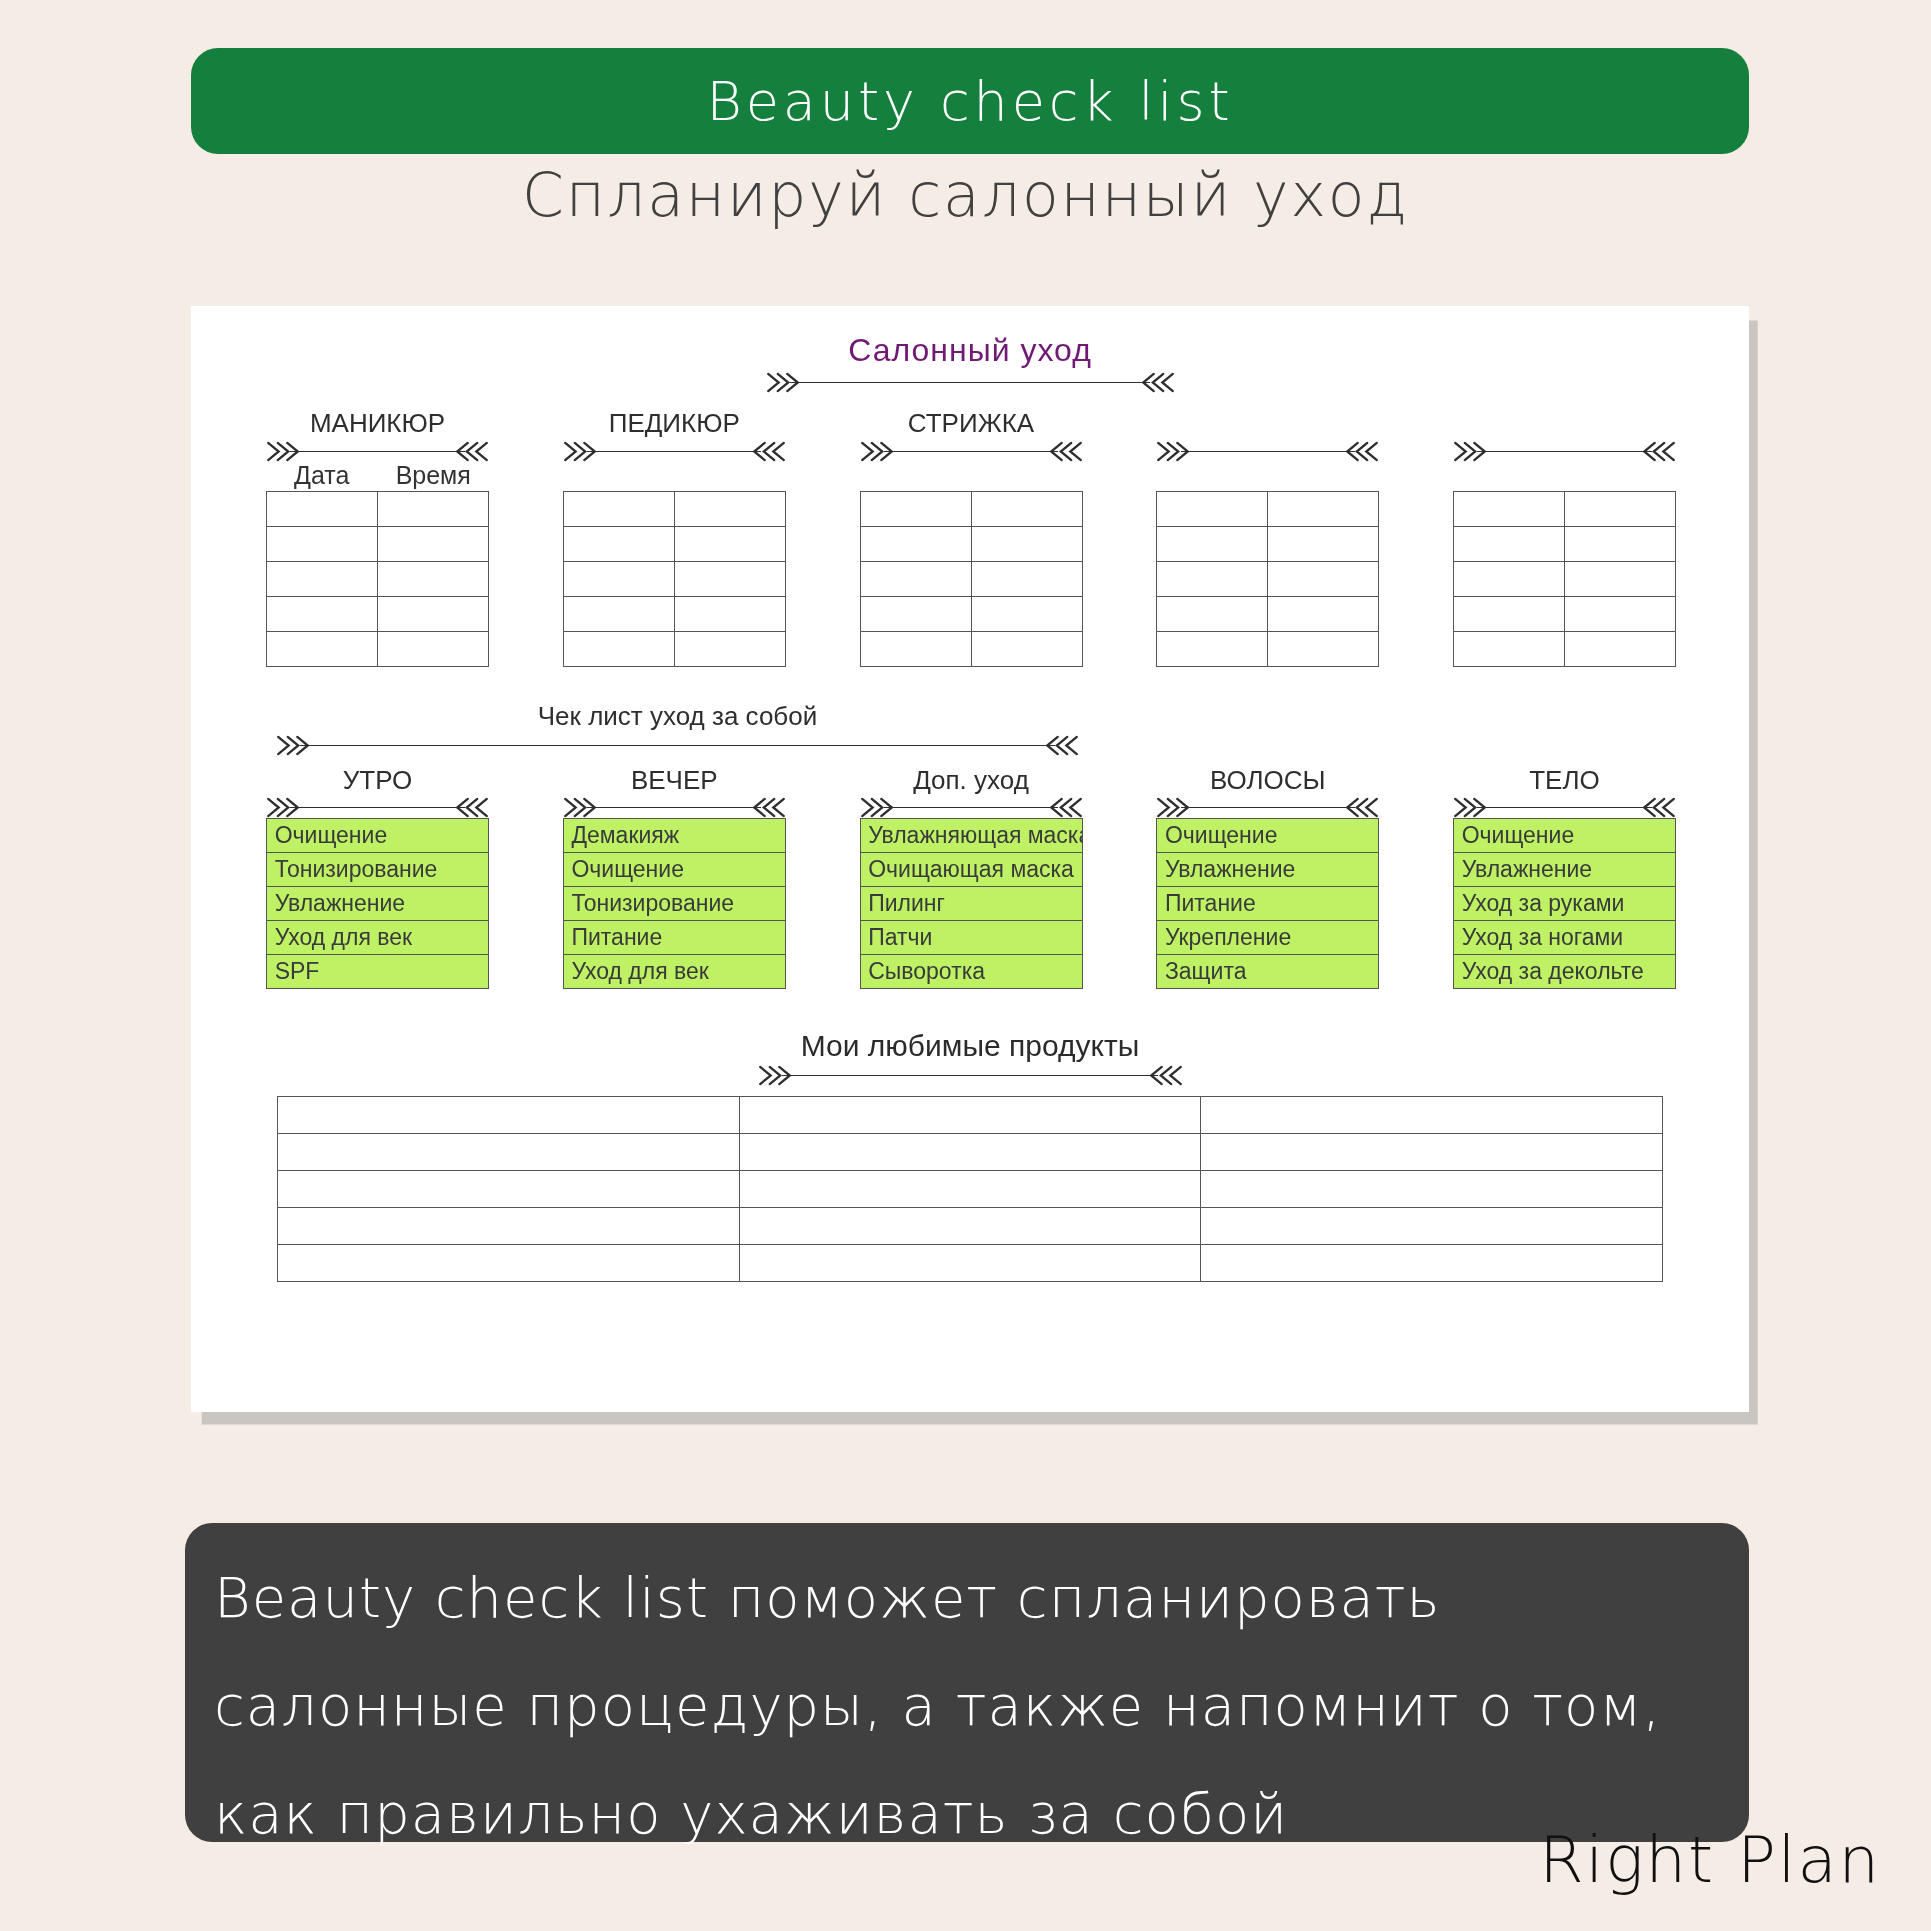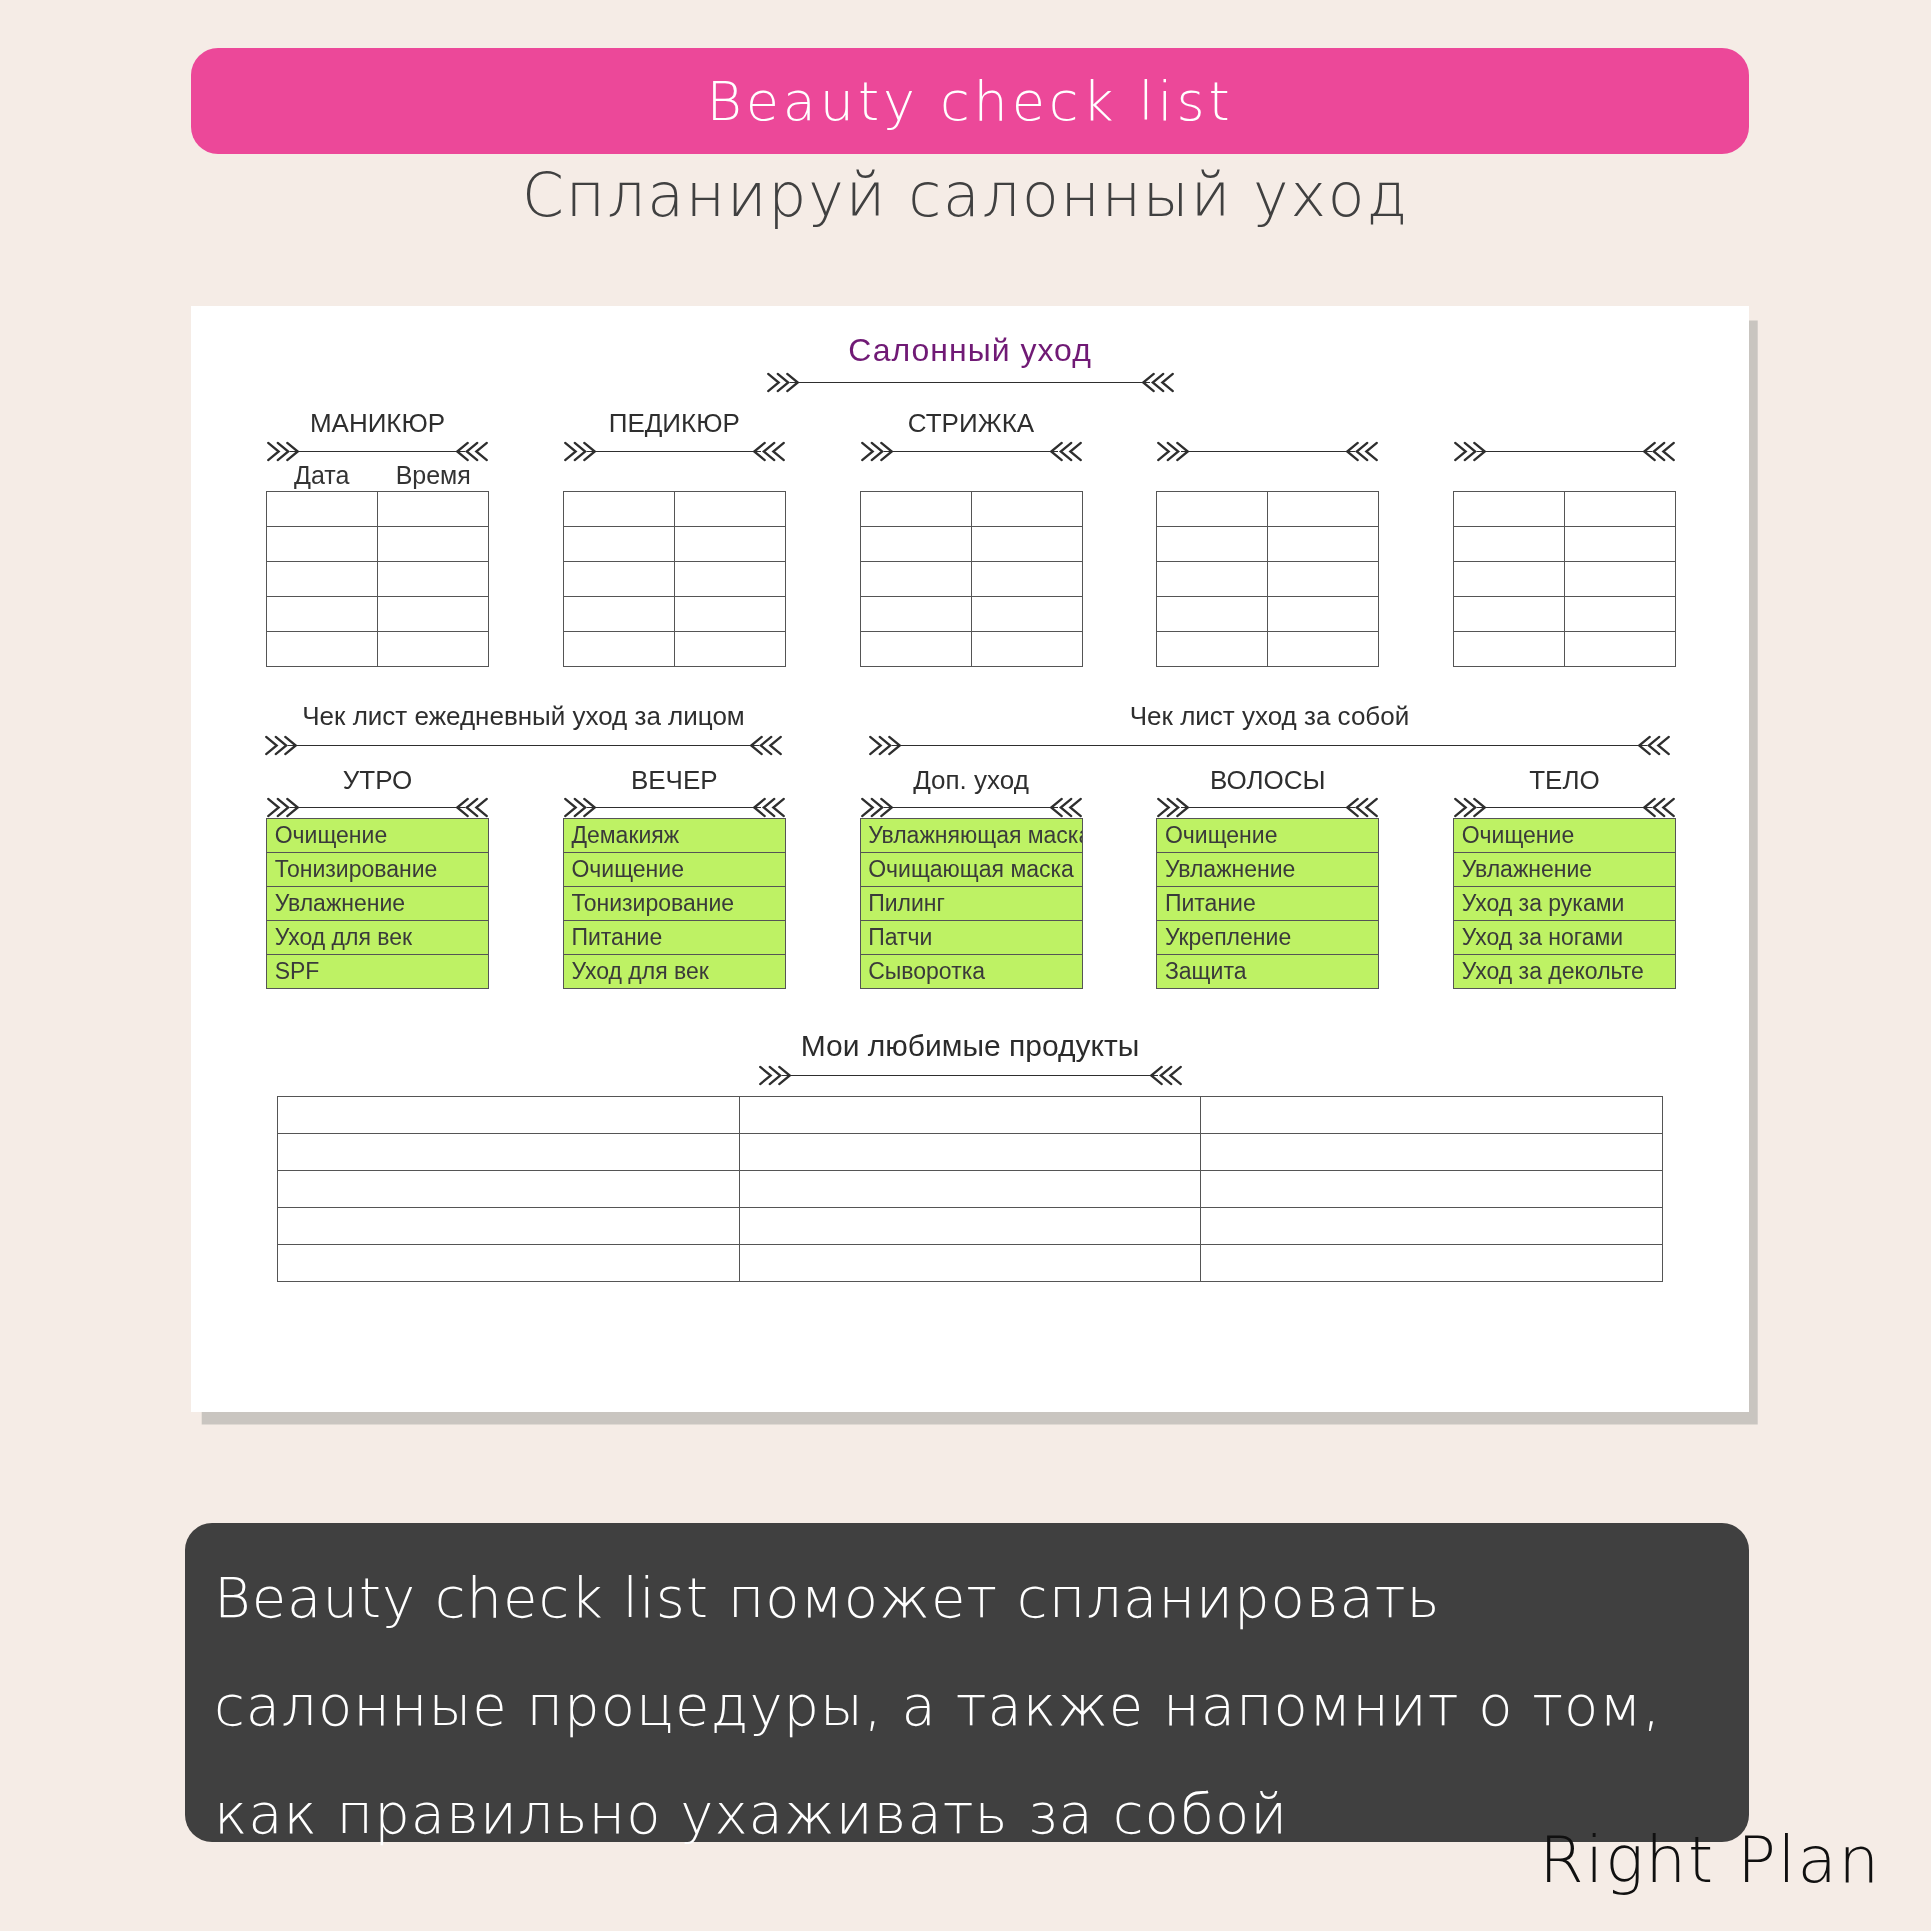--- a/index.html
+++ b/index.html
@@ -6,21 +6,21 @@
   body {
     width:1931px; height:1931px; position:relative; overflow:hidden;
     background:#f5ece6;
     font-family:"Liberation Sans", sans-serif;
     color:#3d3d3d;
   }
 
   
   .banner {
     position:absolute; left:191px; top:48px; width:1558px; height:106px;
-    background:#ec4899; border-radius:27px;
+    background:#15803d; border-radius:27px;
     display:flex; align-items:center; justify-content:center;
   }
   .banner-title {
     font-family:"DejaVu Sans", sans-serif; font-weight:200;
     font-size:54px; color:#ffffff; letter-spacing:3.9px;
   }
 
   
   .page-title {
     position:absolute; left:0; top:160px; width:100%;
@@ -339,36 +339,20 @@
         <tr>
               <td></td>
               <td></td>
             </tr>
       </tbody>
         </table>
     </div>
   </div>
 
   <div class="sections-row">
-    <div class="section-a">
-      <div class="section-title">Чек лист ежедневный уход за лицом</div>
-      <div class="arrow-divider section-divider">
-        <svg class="chev" viewBox="0 0 34 22">
-            <path d="M2 2 L13 11 L2 20"></path>
-            <path d="M12 2 L23 11 L12 20"></path>
-            <path d="M22 2 L33 11 L22 20"></path>
-          </svg>
-        <span class="line"></span>
-        <svg class="chev" viewBox="0 0 34 22">
-            <path d="M32 2 L21 11 L32 20"></path>
-            <path d="M22 2 L11 11 L22 20"></path>
-            <path d="M12 2 L1 11 L12 20"></path>
-          </svg>
-      </div>
-    </div>
     <div class="section-b">
       <div class="section-title">Чек лист уход за собой</div>
       <div class="arrow-divider section-divider">
         <svg class="chev" viewBox="0 0 34 22">
             <path d="M2 2 L13 11 L2 20"></path>
             <path d="M12 2 L23 11 L12 20"></path>
             <path d="M22 2 L33 11 L22 20"></path>
           </svg>
         <span class="line"></span>
         <svg class="chev" viewBox="0 0 34 22">

